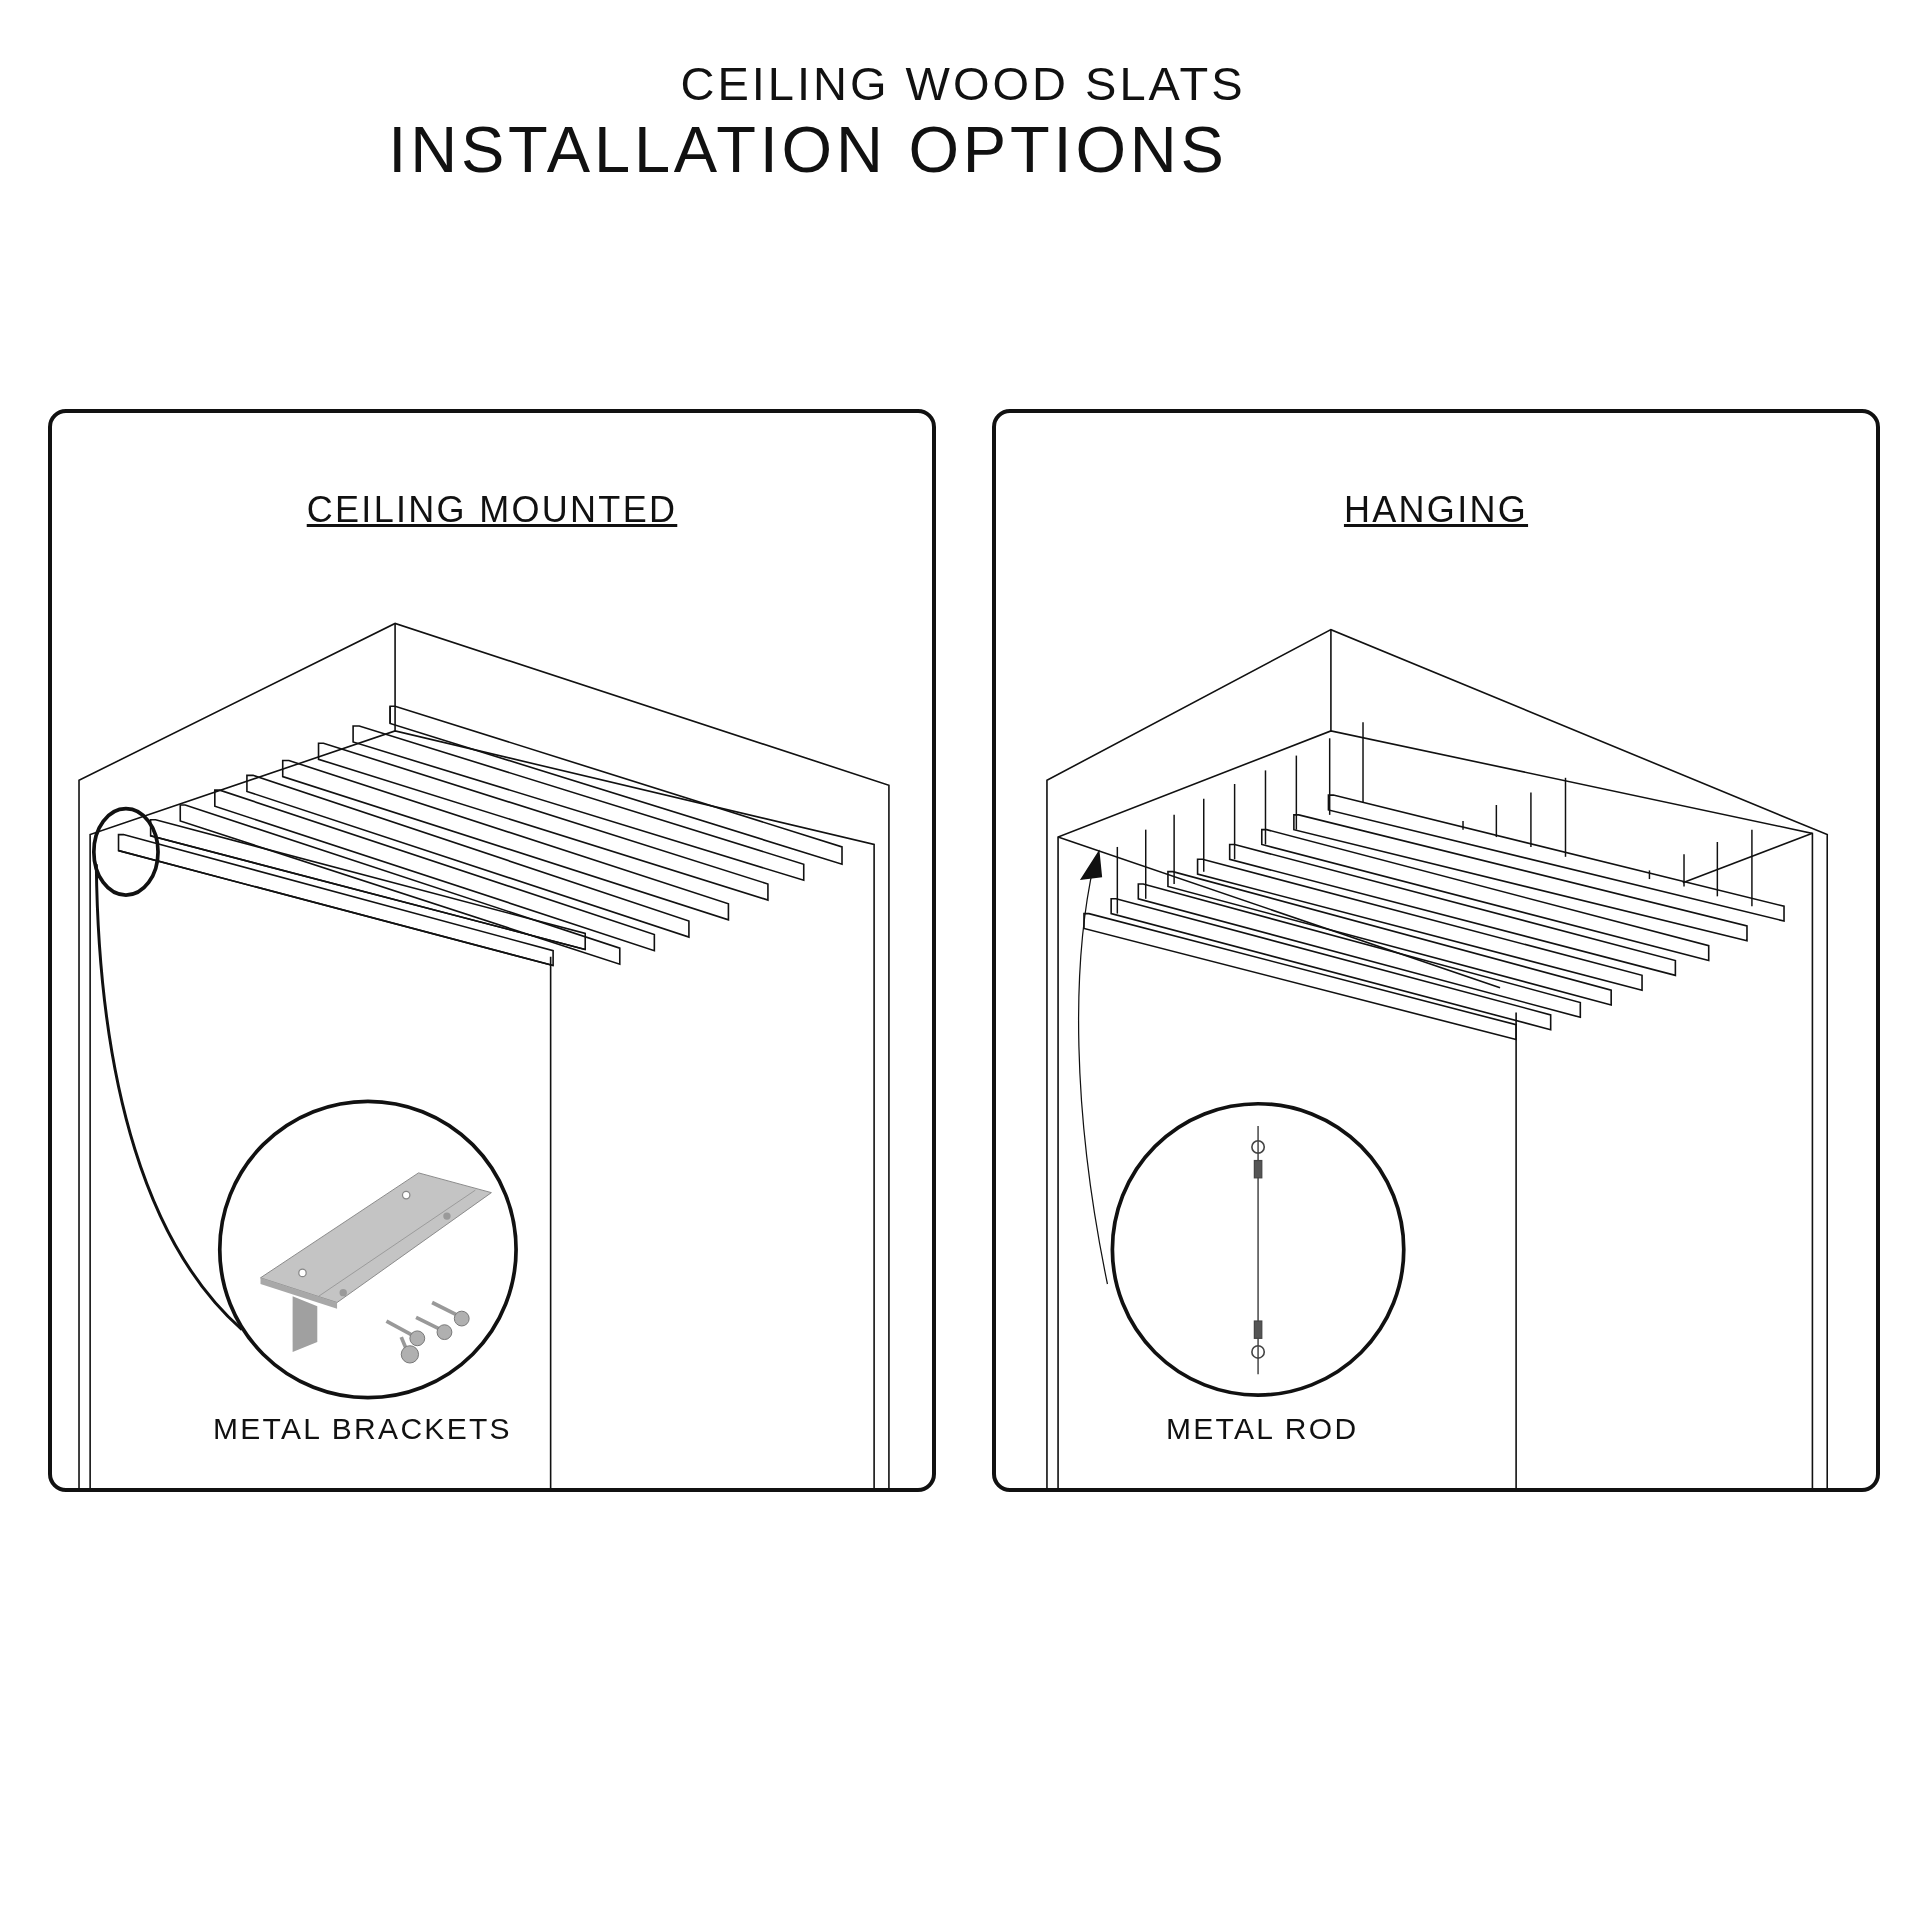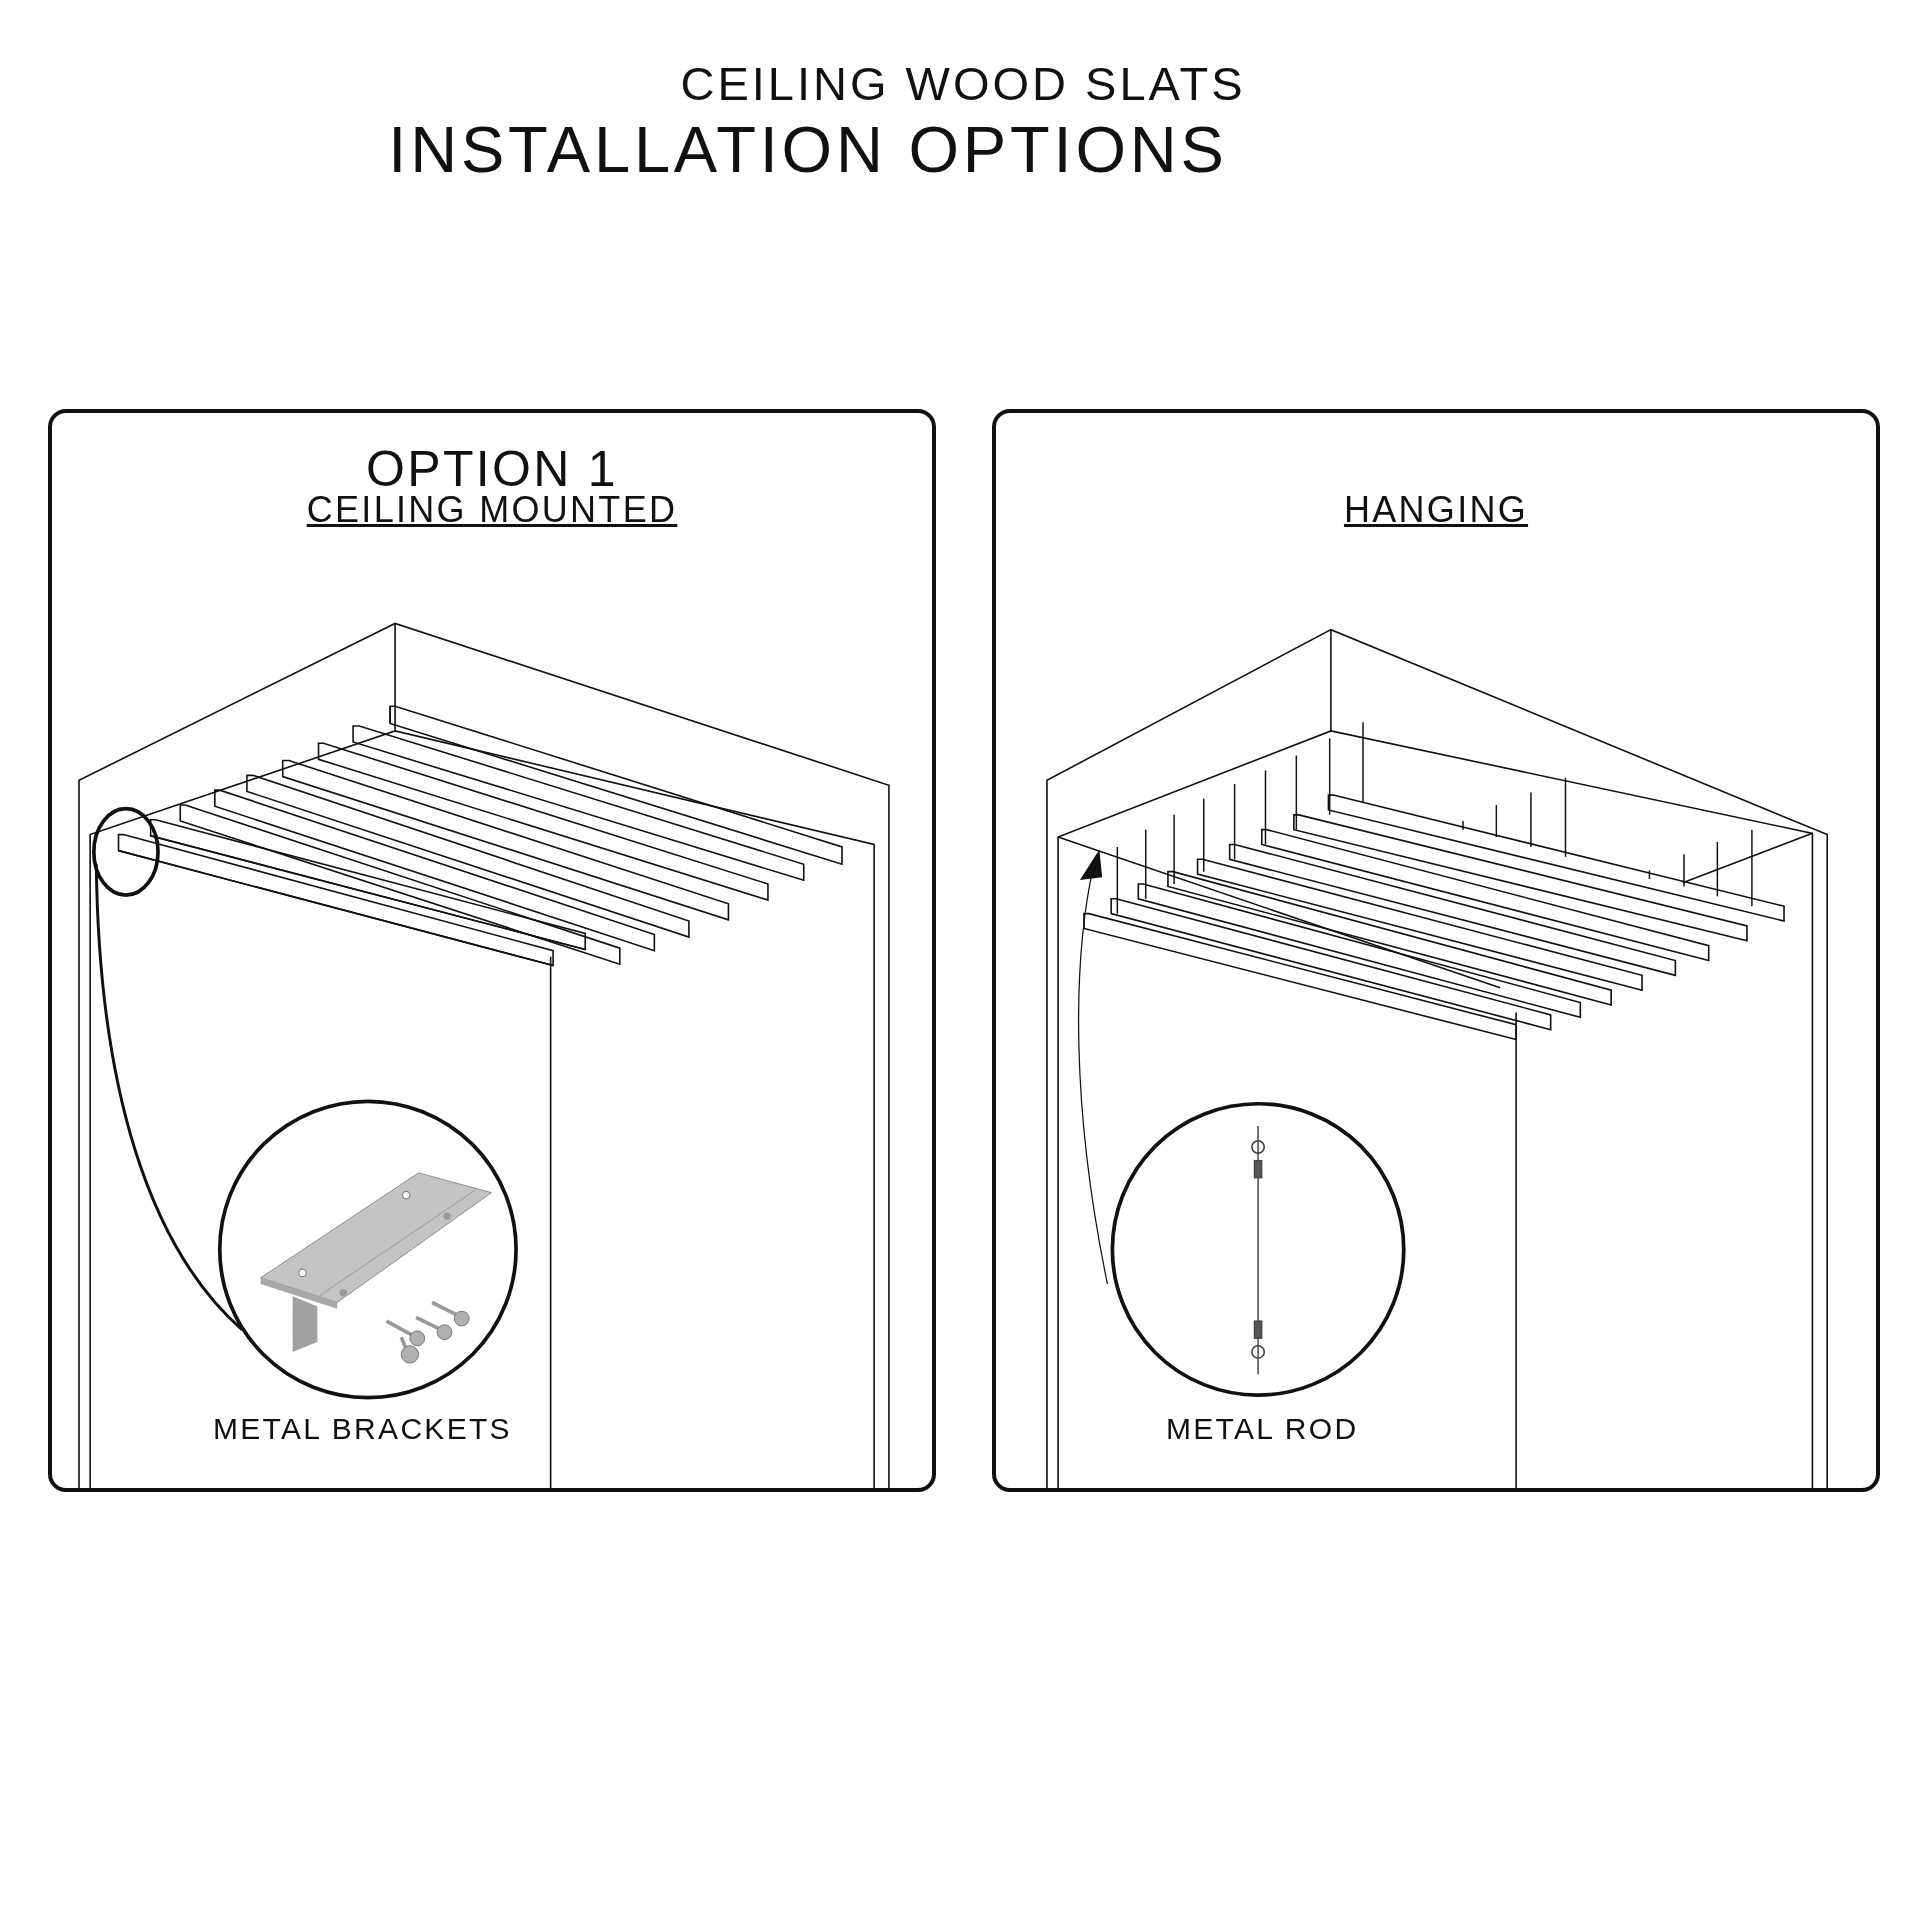--- a/index.html
+++ b/index.html
@@ -14,21 +14,20 @@
   .label{position:absolute;font-size:30px;letter-spacing:2.3px;}
   svg.art{position:absolute;left:0;top:0;width:1926px;height:1926px;pointer-events:none;}
 </style>
 </head>
 <body>
 
 <div class="title-sub">CEILING WOOD SLATS</div>
 <div class="title-main">INSTALLATION OPTIONS</div>
 
 <div class="panel p1">
-  <div class="opt-title">OPTION 1</div>
   <div class="opt-sub">CEILING MOUNTED</div>
   <div class="label" style="left:153px;top:999px;margin-left:8px;">METAL BRACKETS</div>
 </div>
 
 <div class="panel p2">
   <div class="opt-sub">HANGING</div>
   <div class="label" style="left:170px;top:999px;text-align:right;">METAL ROD</div>
 </div>
 
 <svg class="art" viewBox="0 0 1560 1560">

